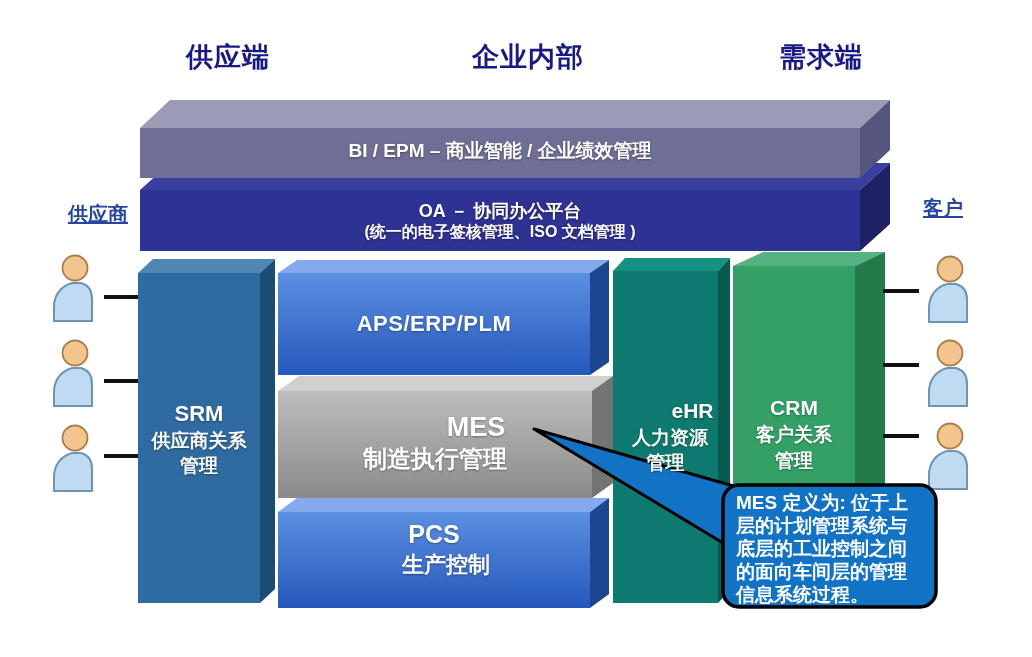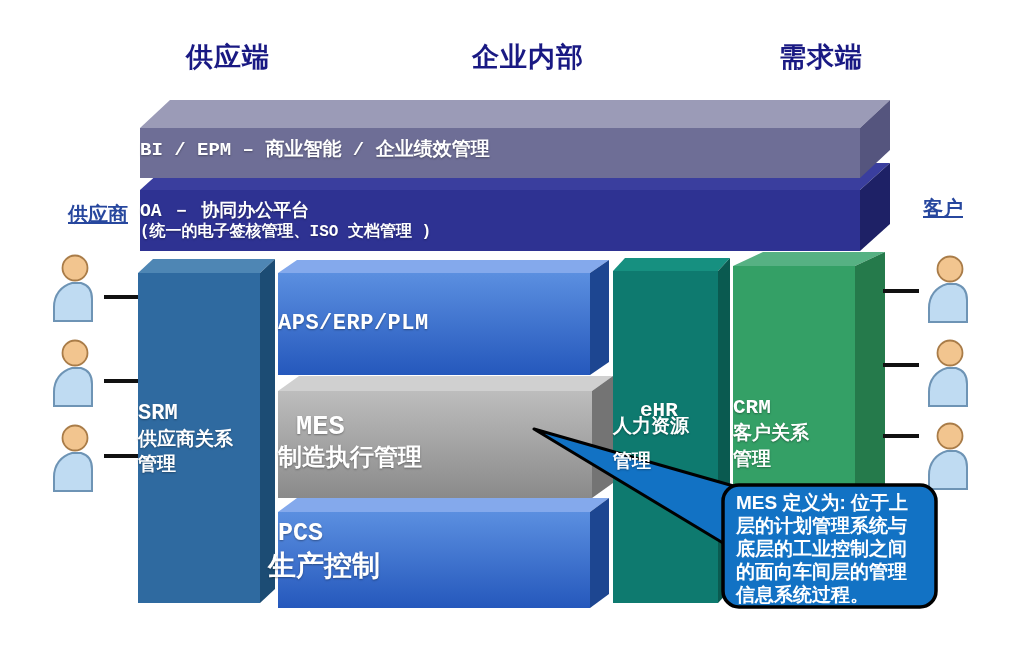--- a/index.html
+++ b/index.html
@@ -2,39 +2,39 @@
 <html><head>
 <meta charset="utf-8">
 <style>
   html,body{margin:0;padding:0;background:#ffffff;}
   .canvas{
     position:relative;width:1032px;height:657px;background:#ffffff;overflow:hidden;
     font-family:"Liberation Sans","DejaVu Sans",sans-serif;
     margin-top:8px;
   }
   .canvas svg{position:absolute;left:0;top:0;}
-  .lbl{position:absolute;font-weight:bold;color:#ffffff;
-       text-shadow:0 1px 2px rgba(0,0,0,0.35);line-height:1.15;white-space:nowrap;font-family:Liberation Mono, monospace;}
+  .lbl{position:absolute;font-weight:bold;color:#ffffff;text-align:center;
+       text-shadow:0 1px 2px rgba(0,0,0,0.35);line-height:1.15;white-space:nowrap;}
   .hdr{position:absolute;font-weight:bold;color:#191983;text-align:center;
        font-size:27px;letter-spacing:1px;text-shadow:none;white-space:nowrap;}
   .edge-lbl{position:absolute;font-weight:bold;color:#27479E;font-size:20px;
        text-decoration:underline;text-align:center;white-space:nowrap;}
   .bi-lbl{left:140px;top:132px;width:720px;font-size:19px;}
   .oa-lbl1{left:140px;top:193px;width:720px;font-size:18px;}
   .oa-lbl2{left:140px;top:215px;width:720px;font-size:16px;}
   .srm-1{left:138px;top:393px;width:122px;font-size:22px;}
   .srm-2{left:138px;top:422px;width:122px;font-size:19px;}
   .srm-3{left:138px;top:447px;width:122px;font-size:19px;}
   .aps-lbl{left:278px;top:303px;width:312px;font-size:22px;letter-spacing:0.5px;}
   .mes-1{left:278px;top:404px;width:360px;font-size:27px;padding-left:18px;}
   .mes-2{left:278px;top:437px;width:314px;font-size:24px;}
   .pcs-1{left:278px;top:512px;width:312px;font-size:25px;}
-  .pcs-2{left:268px;top:544px;width:320px;font-size:28px;}
+  .pcs-2{left:286px;top:544px;width:320px;font-size:22px;}
   .ehr-1{left:613px;top:391px;width:105px;font-size:21px;padding-left:27px;}
-  .ehr-2{left:613px;top:409px;width:114px;font-size:19px;}
+  .ehr-2{left:613px;top:419px;width:114px;font-size:19px;}
   .ehr-3{left:613px;top:444px;width:105px;font-size:19px;}
   .crm-1{left:733px;top:388px;width:122px;font-size:21px;}
   .crm-2{left:733px;top:416px;width:122px;font-size:19px;}
   .crm-3{left:733px;top:442px;width:122px;font-size:19px;}
   .callout-text{
     position:absolute;left:736px;top:483px;width:196px;height:116px;
     font-weight:bold;color:#ffffff;font-size:19px;line-height:23px;
     text-align:left;white-space:pre-line;text-shadow:none;
   }
 </style>

